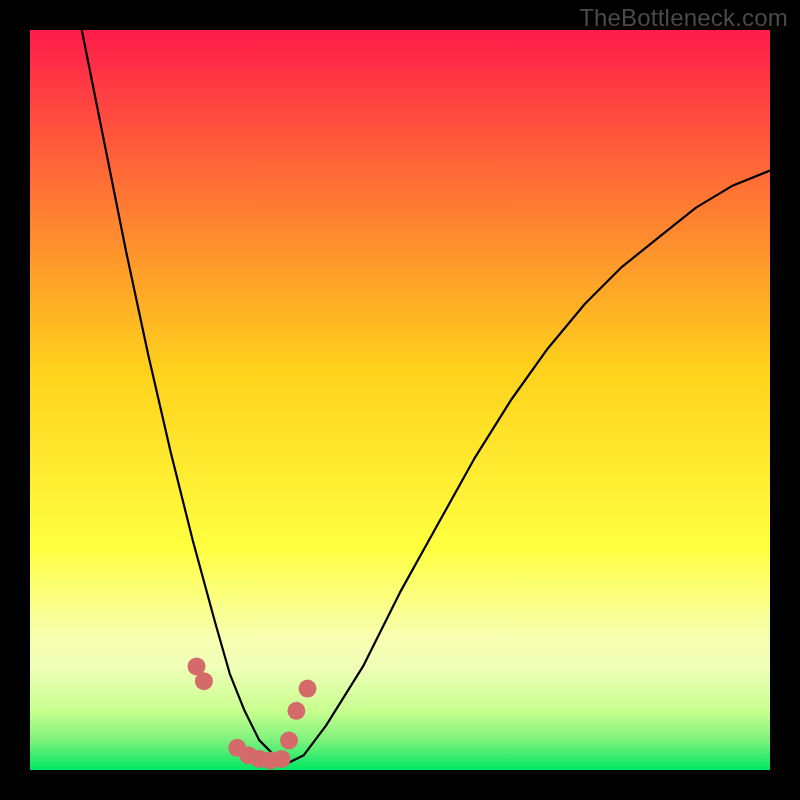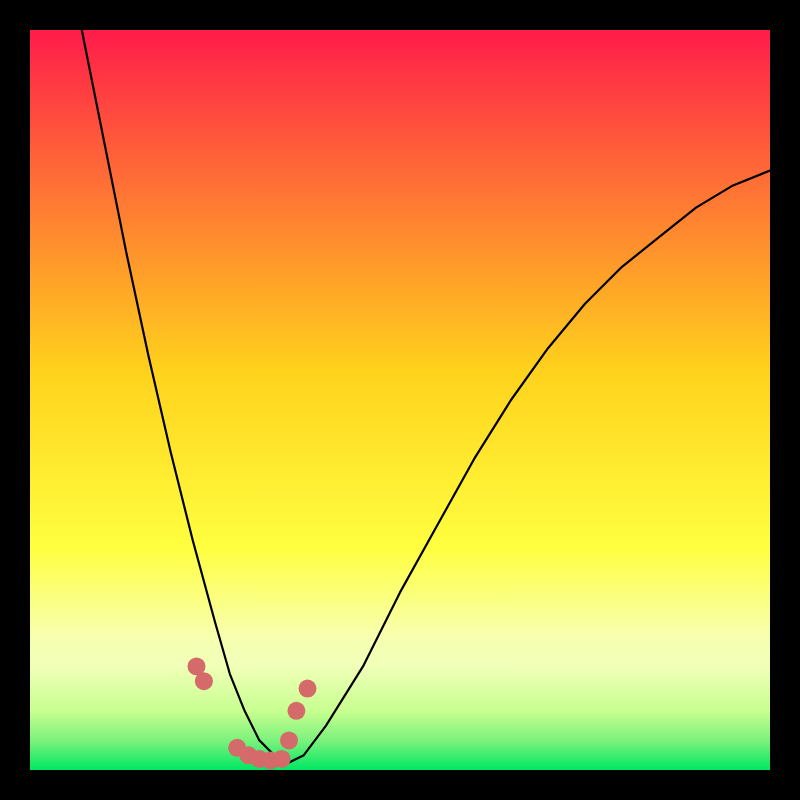--- a/index.html
+++ b/index.html
@@ -27,20 +27,21 @@
     top: 30px;
     width: 740px;
     height: 740px;
   }
   svg { display: block; }
 </style>
 </head>
 <body>
 
 <div class="frame">
+  <div class="watermark">TheBottleneck.com</div>
   <div class="plot">
     <svg id="chart-svg" width="740" height="740" viewBox="0 0 740 740" preserveAspectRatio="none">
       <defs>
         <linearGradient id="bg-grad" x1="0" y1="0" x2="0" y2="1">
           <stop offset="0%" stop-color="#ff1c4a"></stop>
           <stop offset="16%" stop-color="#ff5d3a"></stop>
           <stop offset="46%" stop-color="#ffd21c"></stop>
           <stop offset="70%" stop-color="#ffff40"></stop>
           <stop offset="82%" stop-color="#f7ffb0"></stop>
           <stop offset="86%" stop-color="#f0ffb8"></stop>

